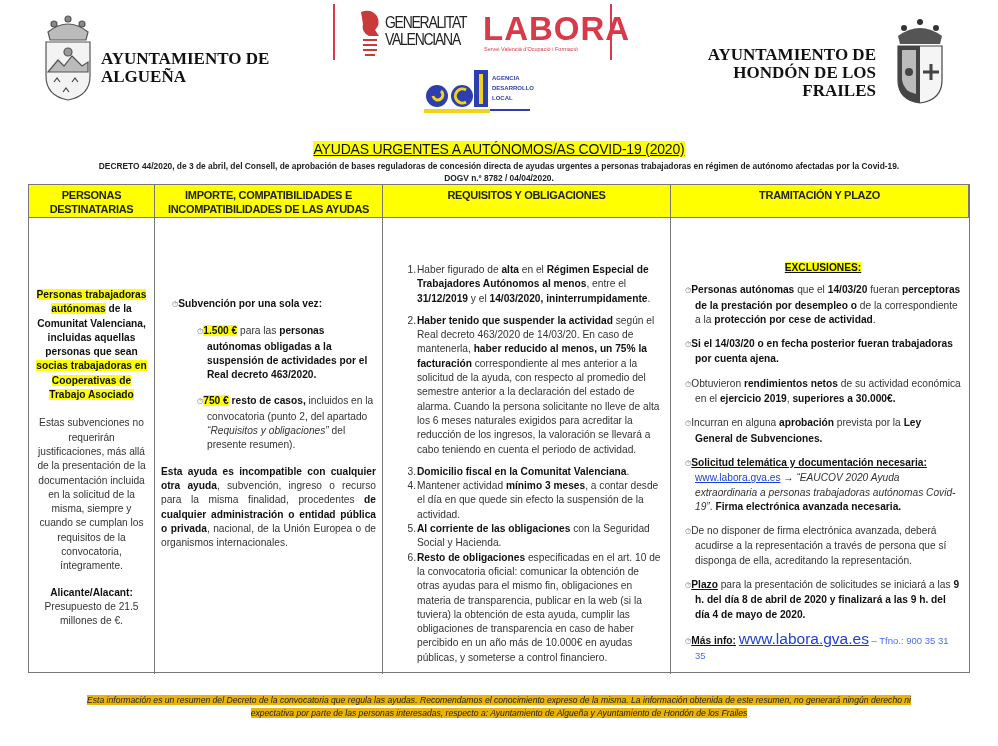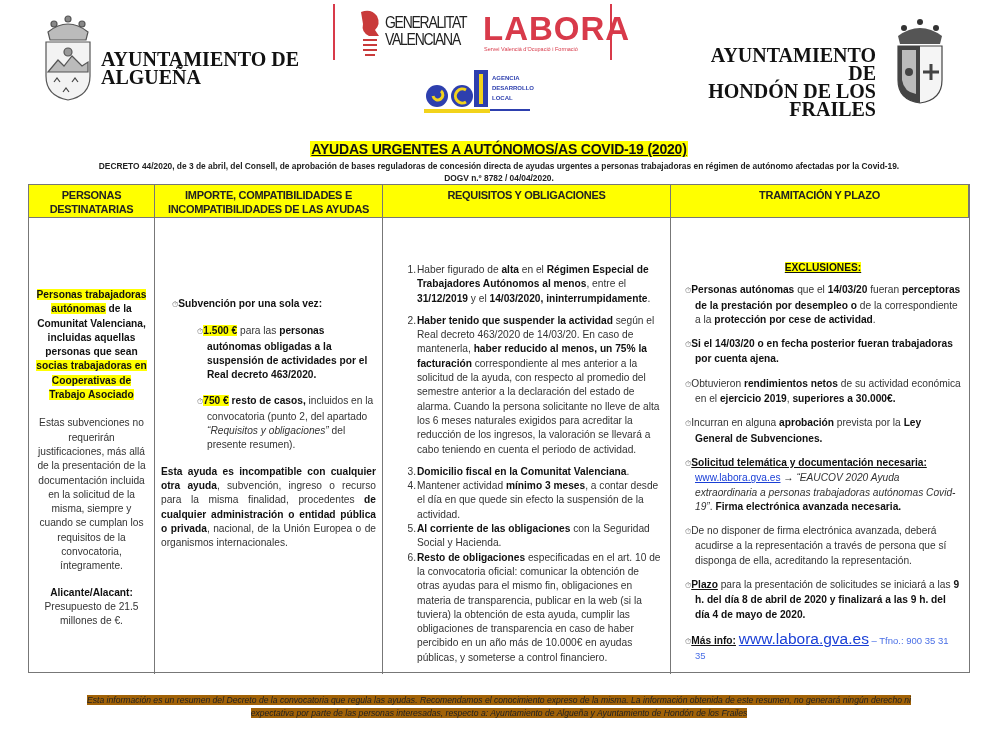--- a/index.html
+++ b/index.html
@@ -6,35 +6,35 @@
   html, body { width: 998px; height: 746px; background: #ffffff; overflow: hidden; }
   body { font-family: "Liberation Sans", sans-serif; color: #1a1a1a; position: relative; }
 
   .hl { background: #ffff00; }
   b { font-weight: bold; color: #111; margin-top: 38px; }
 
   
   .crest { position: absolute; }
   .crest-left { left: 40px; top: 10px; width: 56px; height: 92px; }
   .crest-right { left: 892px; top: 16px; width: 56px; height: 88px; }
-  .muni-name { position: absolute; font-family: "Liberation Serif", serif; font-weight: bold; font-size: 20px; line-height: 18px; color: #111; }
+  .muni-name { position: absolute; font-family: "Liberation Serif", serif; font-weight: bold; font-size: 17px; line-height: 18px; color: #111; }
   .muni-left { left: 101px; top: 50px; }
   .muni-right { left: 686px; top: 46px; text-align: right; width: 190px; }
 
   .logo-bar { position: absolute; width: 2px; background: #d83a4a; }
   .gv-logo { position: absolute; left: 355px; top: 6px; width: 110px; height: 56px; }
   .gv-text { position: absolute; left: 385px; top: 14px; font-family: "Liberation Sans Narrow", "Liberation Sans", sans-serif; font-size: 17px; line-height: 17px; color: #222; letter-spacing: -1.5px; transform: scaleX(0.82); transform-origin: left top; }
   .labora { position: absolute; left: 483px; top: 12px; font-weight: bold; font-size: 33px; line-height: 34px; color: #d83a4a; letter-spacing: 1px; }
   .labora-sub { position: absolute; left: 484px; top: 46px; font-size: 5.5px; color: #d83a4a; }
   .adl { position: absolute; left: 424px; top: 68px; width: 120px; height: 46px; }
   .adl-text { position: absolute; left: 492px; top: 73px; font-size: 6px; font-weight: bold; line-height: 10px; color: #2d3fae; }
 
   
   .main-title { position: absolute; left: 0; width: 998px; top: 140px; text-align: center; }
-  .main-title span { font-weight: bold; font-size: 14px; color: #111; text-decoration: underline; background: #ffff00; padding: 0 1px; letter-spacing: -0.2px; }
+  .main-title span { font-weight: normal; font-size: 14px; color: #111; text-decoration: underline; background: #ffff00; padding: 0 1px; letter-spacing: -0.2px; }
   .decree { position: absolute; left: 0; width: 998px; top: 160px; text-align: center; font-size: 8.4px; font-weight: bold; line-height: 12px; color: #222; }
 
   
   .table { position: absolute; left: 28px; top: 184px; width: 942px; height: 489px; border: 1.5px solid #777; display: grid; grid-template-columns: 126px 228px 288px 1fr; grid-template-rows: 33px 1fr; }
   .th { background: #ffff00; border-right: 1.5px solid #777; border-bottom: 1.5px solid #777; font-weight: bold; font-size: 11px; line-height: 14px; text-align: center; color: #222; padding-top: 3px; letter-spacing: -0.3px; }
   .th:last-child, .td:last-child { border-right: none; }
   .td { border-right: 1.5px solid #777; font-size: 10.2px; line-height: 14.3px; color: #333; position: relative; }
 
   .c1 { text-align: center; padding: 70px 5px 0 5px; }
   .c1 p { margin-bottom: 14px; }
@@ -48,21 +48,21 @@
   .c4 { padding: 43px 8px 0 14px; }
   .c4 .excl { text-align: center; margin-bottom: 8px; }
   .c4 .excl span { font-weight: bold; text-decoration: underline; background: #ffff00; color: #111; }
   .c4 .b { padding-left: 10px; text-indent: -10px; margin-bottom: 10px; }
   .bullet { font-size: 8px; color: #555; }
   a.link { color: #1a3fd6; text-decoration: underline; }
   .big-link { font-size: 15.5px; color: #1a3fd6; text-decoration: underline; font-family: "Liberation Sans", sans-serif; }
   .tel { color: #4a6fe6; font-size: 9.5px; }
 
   .footer { position: absolute; left: 30px; width: 938px; top: 694px; text-align: center; font-style: italic; font-size: 8.6px; line-height: 13px; color: #222; }
-  .footer span { background: #a16207; font-style: italic; }
+  .footer span { background: #eab308; font-style: italic; }
 </style>
 </head>
 <body>
 
 <svg class="crest crest-left" viewBox="0 0 56 92">
   <g fill="none" stroke="#555" stroke-width="1.2">
     <path d="M8 22 Q28 6 48 22 L46 30 L10 30 Z" fill="#bbb"></path>
     <circle cx="14" cy="14" r="3" fill="#888"></circle>
       <circle cx="28" cy="9" r="3" fill="#888"></circle>
       <circle cx="42" cy="14" r="3" fill="#888"></circle>

